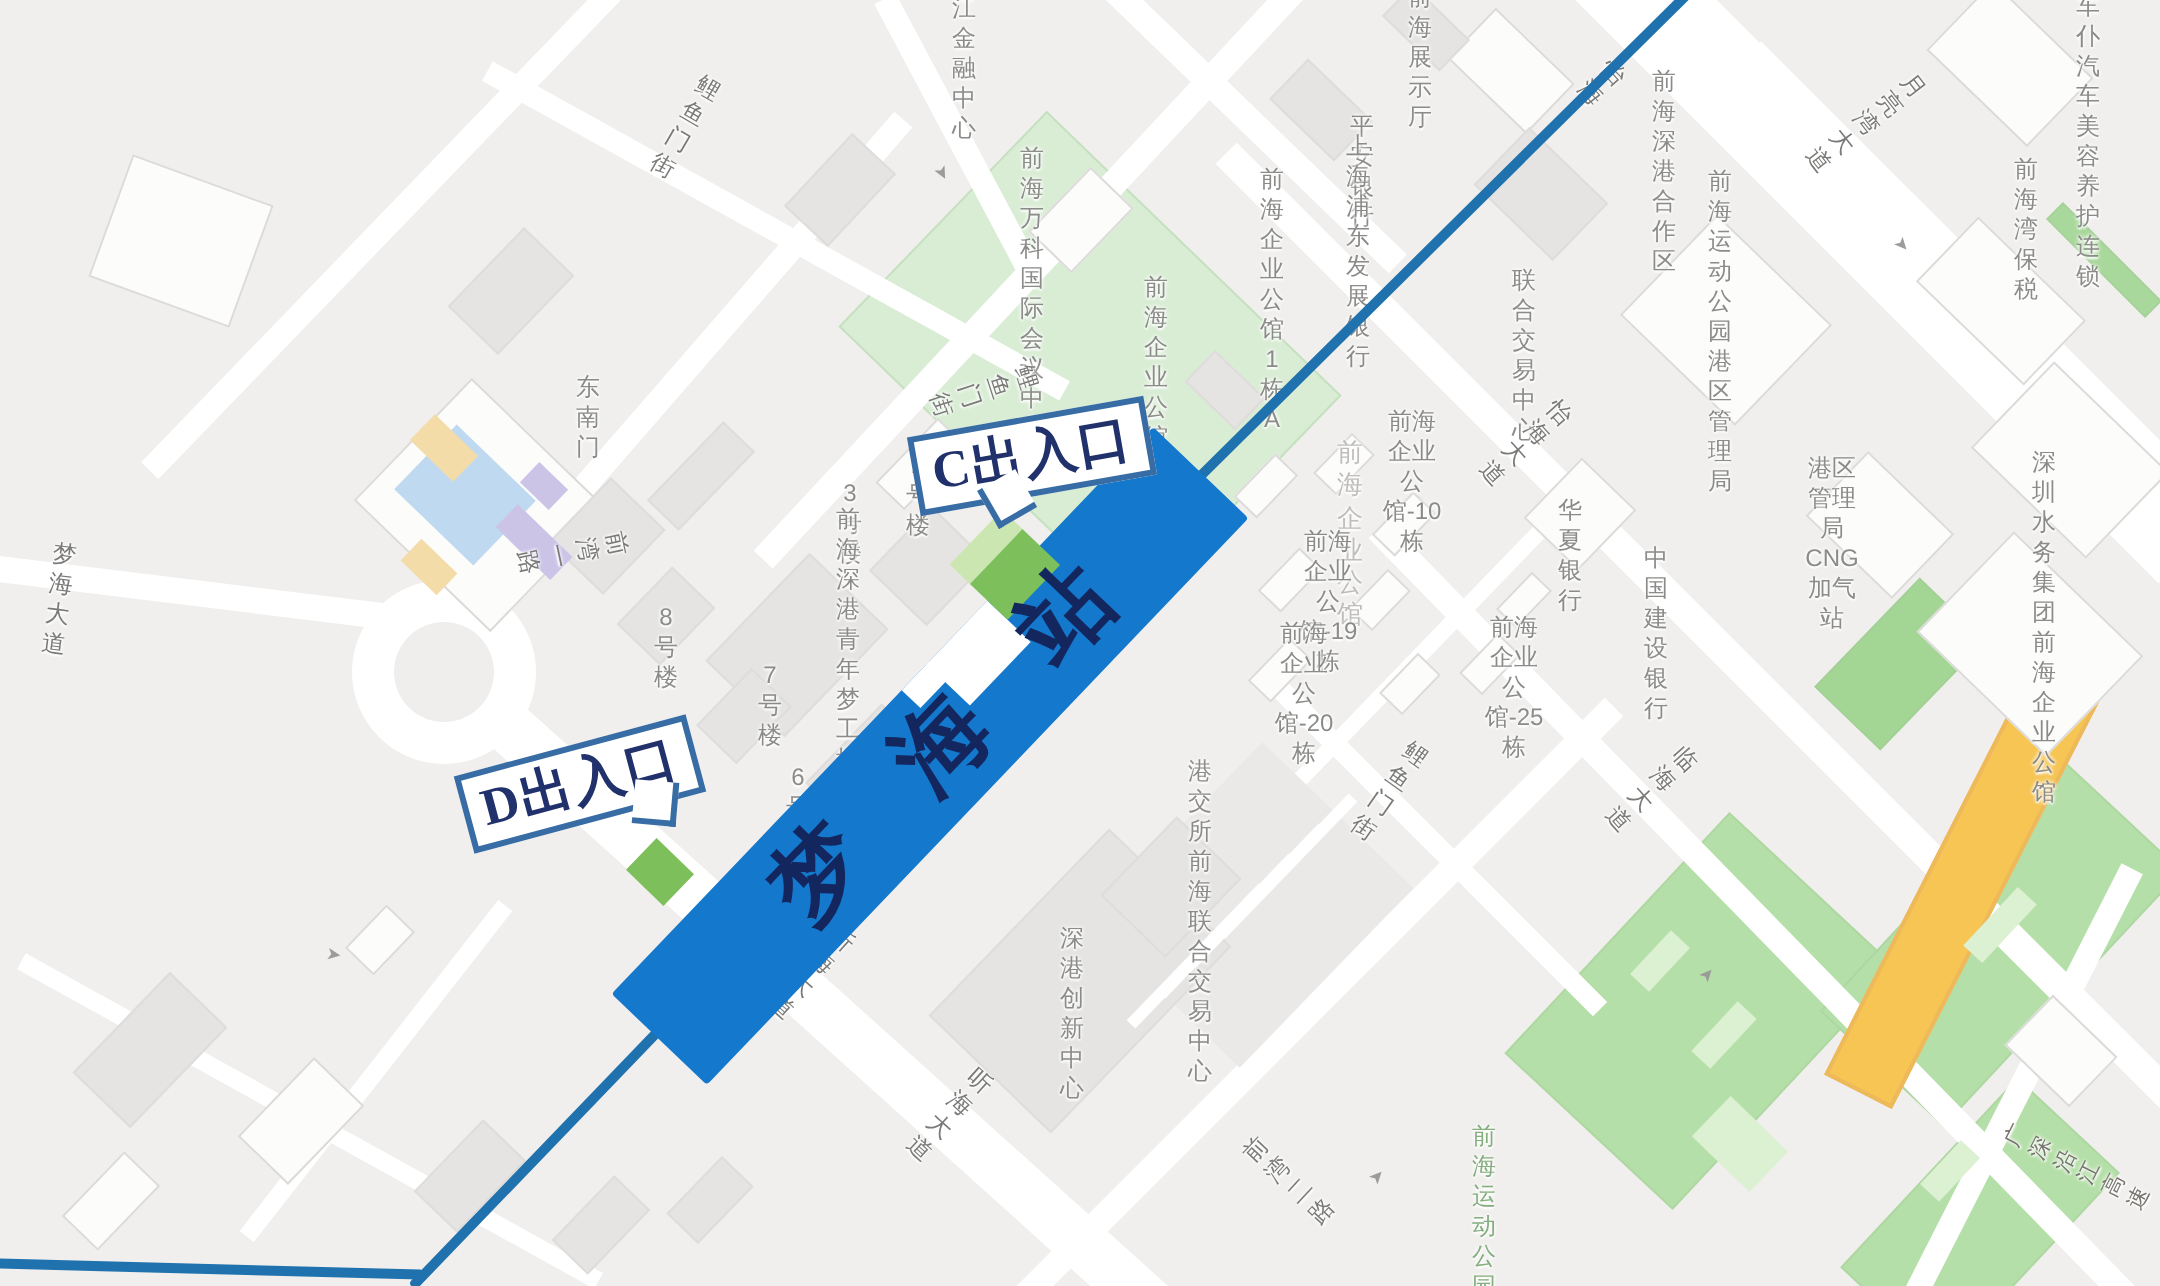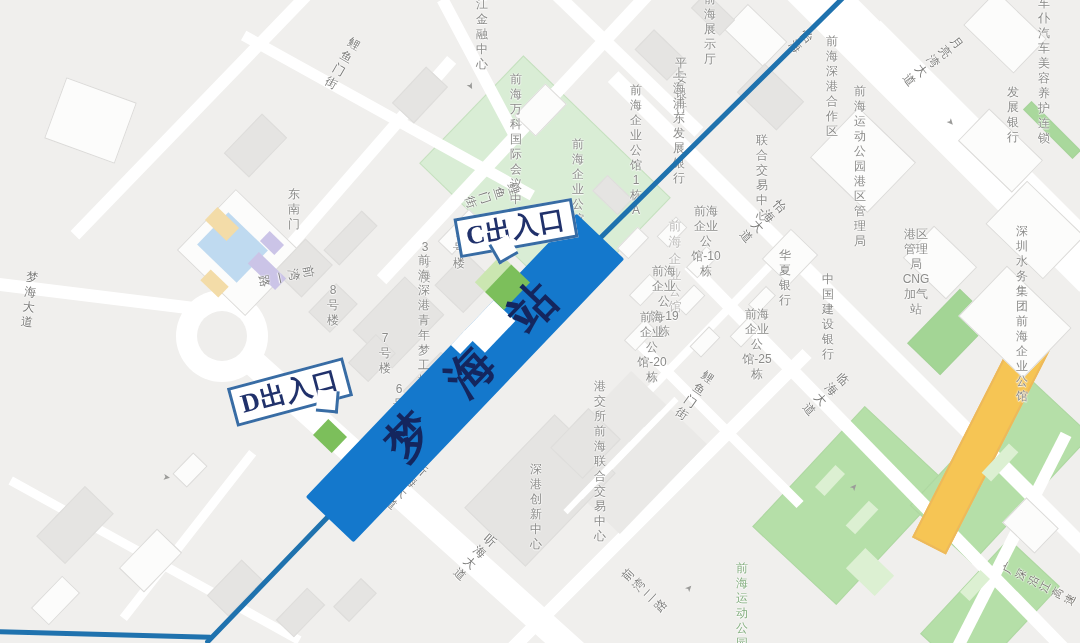--- a/index.html
+++ b/index.html
@@ -160,21 +160,21 @@
 
   <div id="labels">
       <div class="label lbl lbl-poi" style="left: 482px; top: 27px; transform: translate(-50%, -50%) rotate(0deg);">香江金融中心</div>
       <div class="label lbl lbl-poi" style="left: 710px; top: 29px; transform: translate(-50%, -50%) rotate(0deg);">前海展示厅</div>
       <div class="label lbl lbl-road" style="left: 801px; top: 42px; transform: translate(-50%, -50%) rotate(48deg);">怡海</div>
       <div class="label lbl lbl-road" style="left: 933px; top: 62px; transform: translate(-50%, -50%) rotate(52deg);">月亮湾大道</div>
       <div class="label lbl lbl-poi" style="left: 1044px; top: 71px; transform: translate(-50%, -50%) rotate(0deg);">车仆汽车美容
 养护连锁</div>
       <div class="label lbl lbl-poi" style="left: 681px; top: 86px; transform: translate(-50%, -50%) rotate(0deg);">平安银行</div>
       <div class="label lbl lbl-poi" style="left: 832px; top: 86px; transform: translate(-50%, -50%) rotate(0deg);">前海深港合作区</div>
-      <div class="label lbl lbl-poi" style="left: 1013px; top: 115px; transform: translate(-50%, -50%) rotate(0deg);">发展银行</div>
+      <div class="label lbl lbl-poi" style="left: 1013px; top: 115px; transform: translate(-50%, -50%) rotate(0deg);">前海湾保税</div>
       <div class="label lbl lbl-poi" style="left: 679px; top: 126px; transform: translate(-50%, -50%) rotate(0deg);">上海浦东
 发展银行</div>
       <div class="label lbl lbl-road" style="left: 343px; top: 64px; transform: translate(-50%, -50%) rotate(30deg);">鲤鱼门街</div>
       <div class="label lbl lbl-poi" style="left: 516px; top: 147px; transform: translate(-50%, -50%) rotate(0deg);">前海万科国
 际会议中心</div>
       <div class="label lbl lbl-poi" style="left: 636px; top: 150px; transform: translate(-50%, -50%) rotate(0deg);">前海企业
 公馆1栋A</div>
       <div class="label lbl lbl-poi" style="left: 762px; top: 178px; transform: translate(-50%, -50%) rotate(0deg);">联合交易中心</div>
       <div class="label lbl lbl-poi" style="left: 860px; top: 166px; transform: translate(-50%, -50%) rotate(0deg);">前海运动公园
 港区管理局</div>
@@ -185,21 +185,21 @@
       <div class="label lbl lbl-poi" style="left: 459px; top: 248px; transform: translate(-50%, -50%) rotate(0deg);">2号楼</div>
       <div class="label lbl lbl-poi" style="left: 425px; top: 262px; transform: translate(-50%, -50%) rotate(0deg);">3号楼</div>
       <div class="label lbl lbl-road" style="left: 763px; top: 222px; transform: translate(-50%, -50%) rotate(48deg);">怡海大道</div>
       <div class="label lbl lbl-poi" style="left: 706px; top: 241px; transform: translate(-50%, -50%) rotate(0deg);">前海企业
 公馆-10栋</div>
       <div class="label lbl lbl-big" style="left: 676px; top: 267px; transform: translate(-50%, -50%) rotate(0deg);">前海企业公馆</div>
       <div class="label lbl lbl-poi" style="left: 785px; top: 278px; transform: translate(-50%, -50%) rotate(0deg);">华夏银行</div>
       <div class="label lbl lbl-poi" style="left: 916px; top: 272px; transform: translate(-50%, -50%) rotate(0deg);">港区管理局
 CNG加气站</div>
       <div class="label lbl lbl-road" style="left: 286px; top: 277px; transform: translate(-50%, -50%) rotate(78deg);">前湾一路</div>
-      <div class="label lbl lbl-poi" style="left: 333px; top: 305px; transform: translate(-50%, -50%) rotate(0deg);">8号楼</div>
+      <div class="label lbl lbl-poi" style="left: 333px; top: 324px; transform: translate(-50%, -50%) rotate(0deg);">8号楼</div>
       <div class="label lbl lbl-poi" style="left: 424px; top: 320px; transform: translate(-50%, -50%) rotate(0deg);">前海深港
 青年梦工场</div>
       <div class="label lbl lbl-poi" style="left: 664px; top: 301px; transform: translate(-50%, -50%) rotate(0deg);">前海企业
 公馆-19栋</div>
       <div class="label lbl lbl-poi" style="left: 1022px; top: 314px; transform: translate(-50%, -50%) rotate(0deg);">深圳水务集团
 前海企业公馆</div>
       <div class="label lbl lbl-poi" style="left: 828px; top: 317px; transform: translate(-50%, -50%) rotate(0deg);">中国建设银行</div>
       <div class="label lbl lbl-poi" style="left: 385px; top: 353px; transform: translate(-50%, -50%) rotate(0deg);">7号楼</div>
       <div class="label lbl lbl-poi" style="left: 652px; top: 347px; transform: translate(-50%, -50%) rotate(0deg);">前海企业
 公馆-20栋</div>

